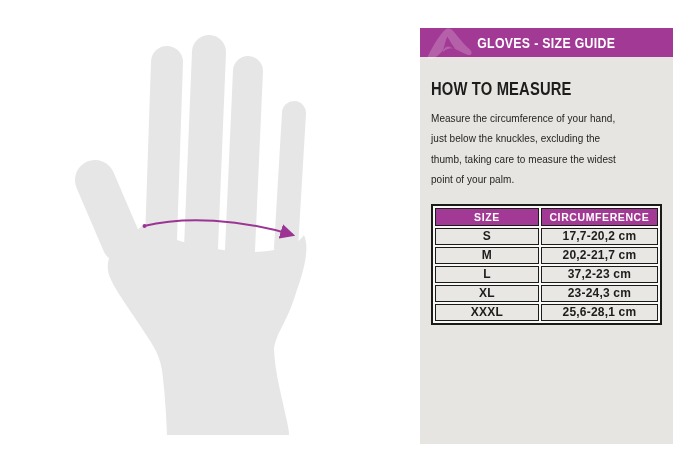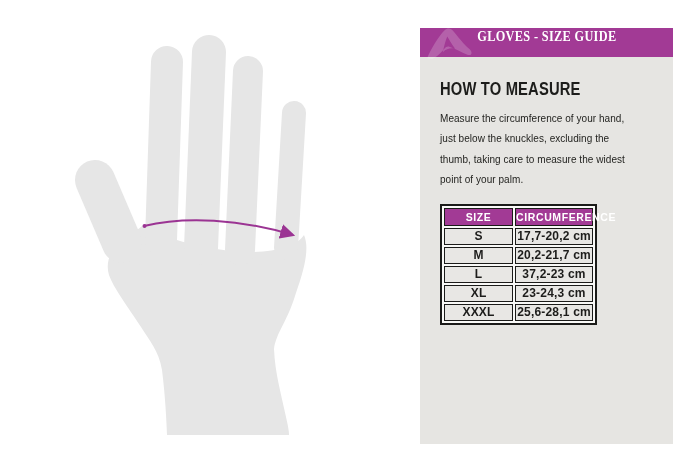--- a/index.html
+++ b/index.html
@@ -17,35 +17,35 @@
   
   .side { position: absolute; left: 420px; top: 28px; width: 253px; }
   .banner {
     position: relative;
     height: 29px;
     background: #A23A95;
     overflow: visible;
   }
   .banner-title-wrap {
     position: absolute; inset: 0;
-    display: flex; align-items: flex-start; justify-content: center; font-family: Liberation Serif, serif;
+    display: flex; align-items: center; justify-content: center;
   }
   .banner-title {
     color: #ffffff;
     font-weight: bold;
     font-size: 15px;
     letter-spacing: 0.4px;
     transform: scaleX(0.82);
     white-space: nowrap;
   }
   .logo { position: absolute; left: 2px; top: -3px; }
   .content {
     background: #E6E5E2;
     height: 387px;
-    padding: 22px 28px 0 20px;
+    padding: 22px 28px 0 11px;
   }
   .heading {
     color: #1d1d1b;
     font-size: 18px;
     font-weight: bold;
     letter-spacing: 0.2px;
     transform: scaleX(0.82);
     transform-origin: left center;
     white-space: nowrap;
   }
@@ -56,21 +56,21 @@
     line-height: 20.4px;
     letter-spacing: 0.05px;
   }
   
   table.size-table {
     margin-top: 13px;
     border-collapse: separate;
     border-spacing: 2px;
     border: 2px solid #1b1b19;
     background: #f9f9f7;
-    width: 157px;
+    width: 231px;
     table-layout: fixed;
   }
   table.size-table th {
     background: #A23A95;
     color: #ffffff;
     font-size: 10.5px;
     font-weight: bold;
     letter-spacing: 0.6px;
     border: 1.5px solid #1b1b19;
     padding: 2px 0 2px 0;

